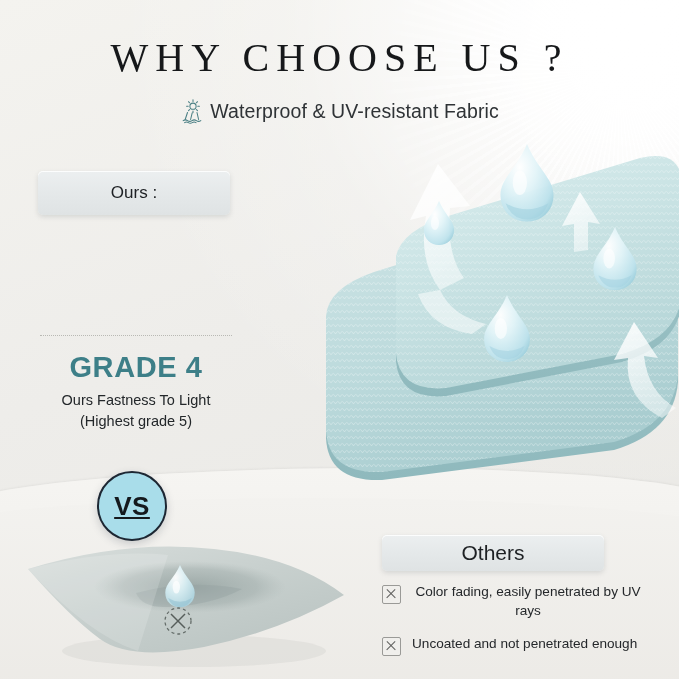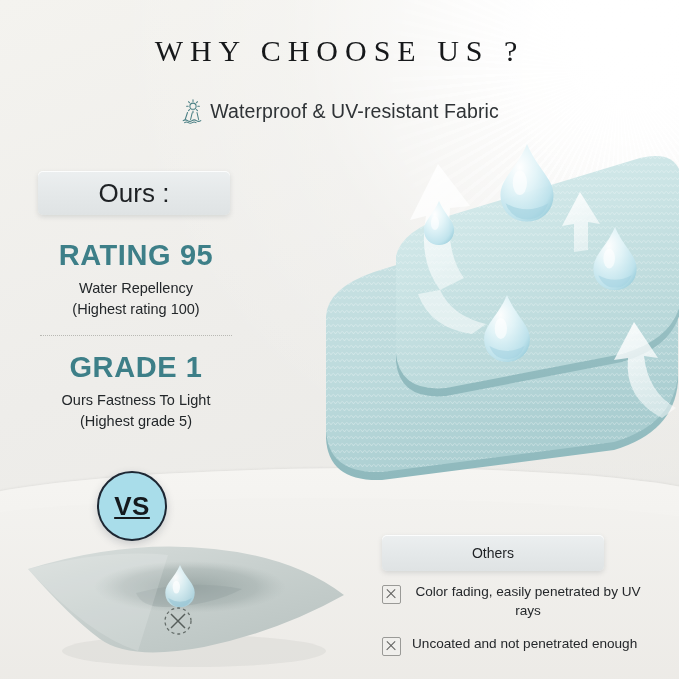--- a/index.html
+++ b/index.html
@@ -72,21 +72,21 @@
   }
 
   
   .headline {
     position: absolute;
     top: 34px;
     left: 0;
     width: 679px;
     text-align: center;
     font-family: "Liberation Serif", serif;
-    font-size: 30px;
+    font-size: 40px;
     letter-spacing: 7px;
     color: #16181a;
     white-space: nowrap;
   }
   .sub-row {
     position: absolute;
     top: 98px;
     left: 0;
     width: 679px;
     display: flex;
@@ -104,25 +104,25 @@
 
   
   .chip {
     position: absolute;
     display: flex;
     align-items: center;
     justify-content: center;
     background: linear-gradient(180deg, #eceff0 0%, #e4e8e9 55%, #dfe3e4 100%);
     border-radius: 5px;
     box-shadow: 0 2px 5px rgba(90,100,105,0.18), inset 0 1px 0 rgba(255,255,255,0.85);
-    font-size: 26px;
+    font-size: 17px;
     color: #1e2124;
   }
   #chip-ours { left: 38px; top: 171px; width: 192px; height: 44px; }
-  #chip-others { left: 382px; top: 535px; width: 222px; height: 36px; font-size: 14px; }
+  #chip-others { left: 382px; top: 535px; width: 222px; height: 36px; font-size: 21px; }
 
   
   .metric { position: absolute; width: 232px; left: 20px; text-align: center; }
   #metric-rating { top: 240px; }
   #metric-grade { top: 352px; }
   .metric-title {
     font-size: 29px;
     font-weight: bold;
     color: #3d7f88;
     letter-spacing: 0.6px;
@@ -243,32 +243,25 @@
         </g>
       </svg>
     </span>
     <span class="sub-text">Waterproof &amp; UV-resistant Fabric</span>
   </div>
 
   <div class="chip" id="chip-ours">
     <span>Ours :</span>
   </div>
 
-  <div class="metric" id="metric-rating">
-    <div class="metric-title">RATING 95</div>
-    <div class="metric-sub">
-      <div>Water Repellency</div>
-      <div>(Highest rating 100)</div>
-    </div>
-  </div>
 
   <div class="dotted-sep"></div>
 
   <div class="metric" id="metric-grade">
-    <div class="metric-title">GRADE 1</div>
+    <div class="metric-title">GRADE 4</div>
     <div class="metric-sub">
       <div>Ours Fastness To Light</div>
       <div>(Highest grade 5)</div>
     </div>
   </div>
 
   <div id="vs-badge">
     <span>VS</span>
   </div>
 

